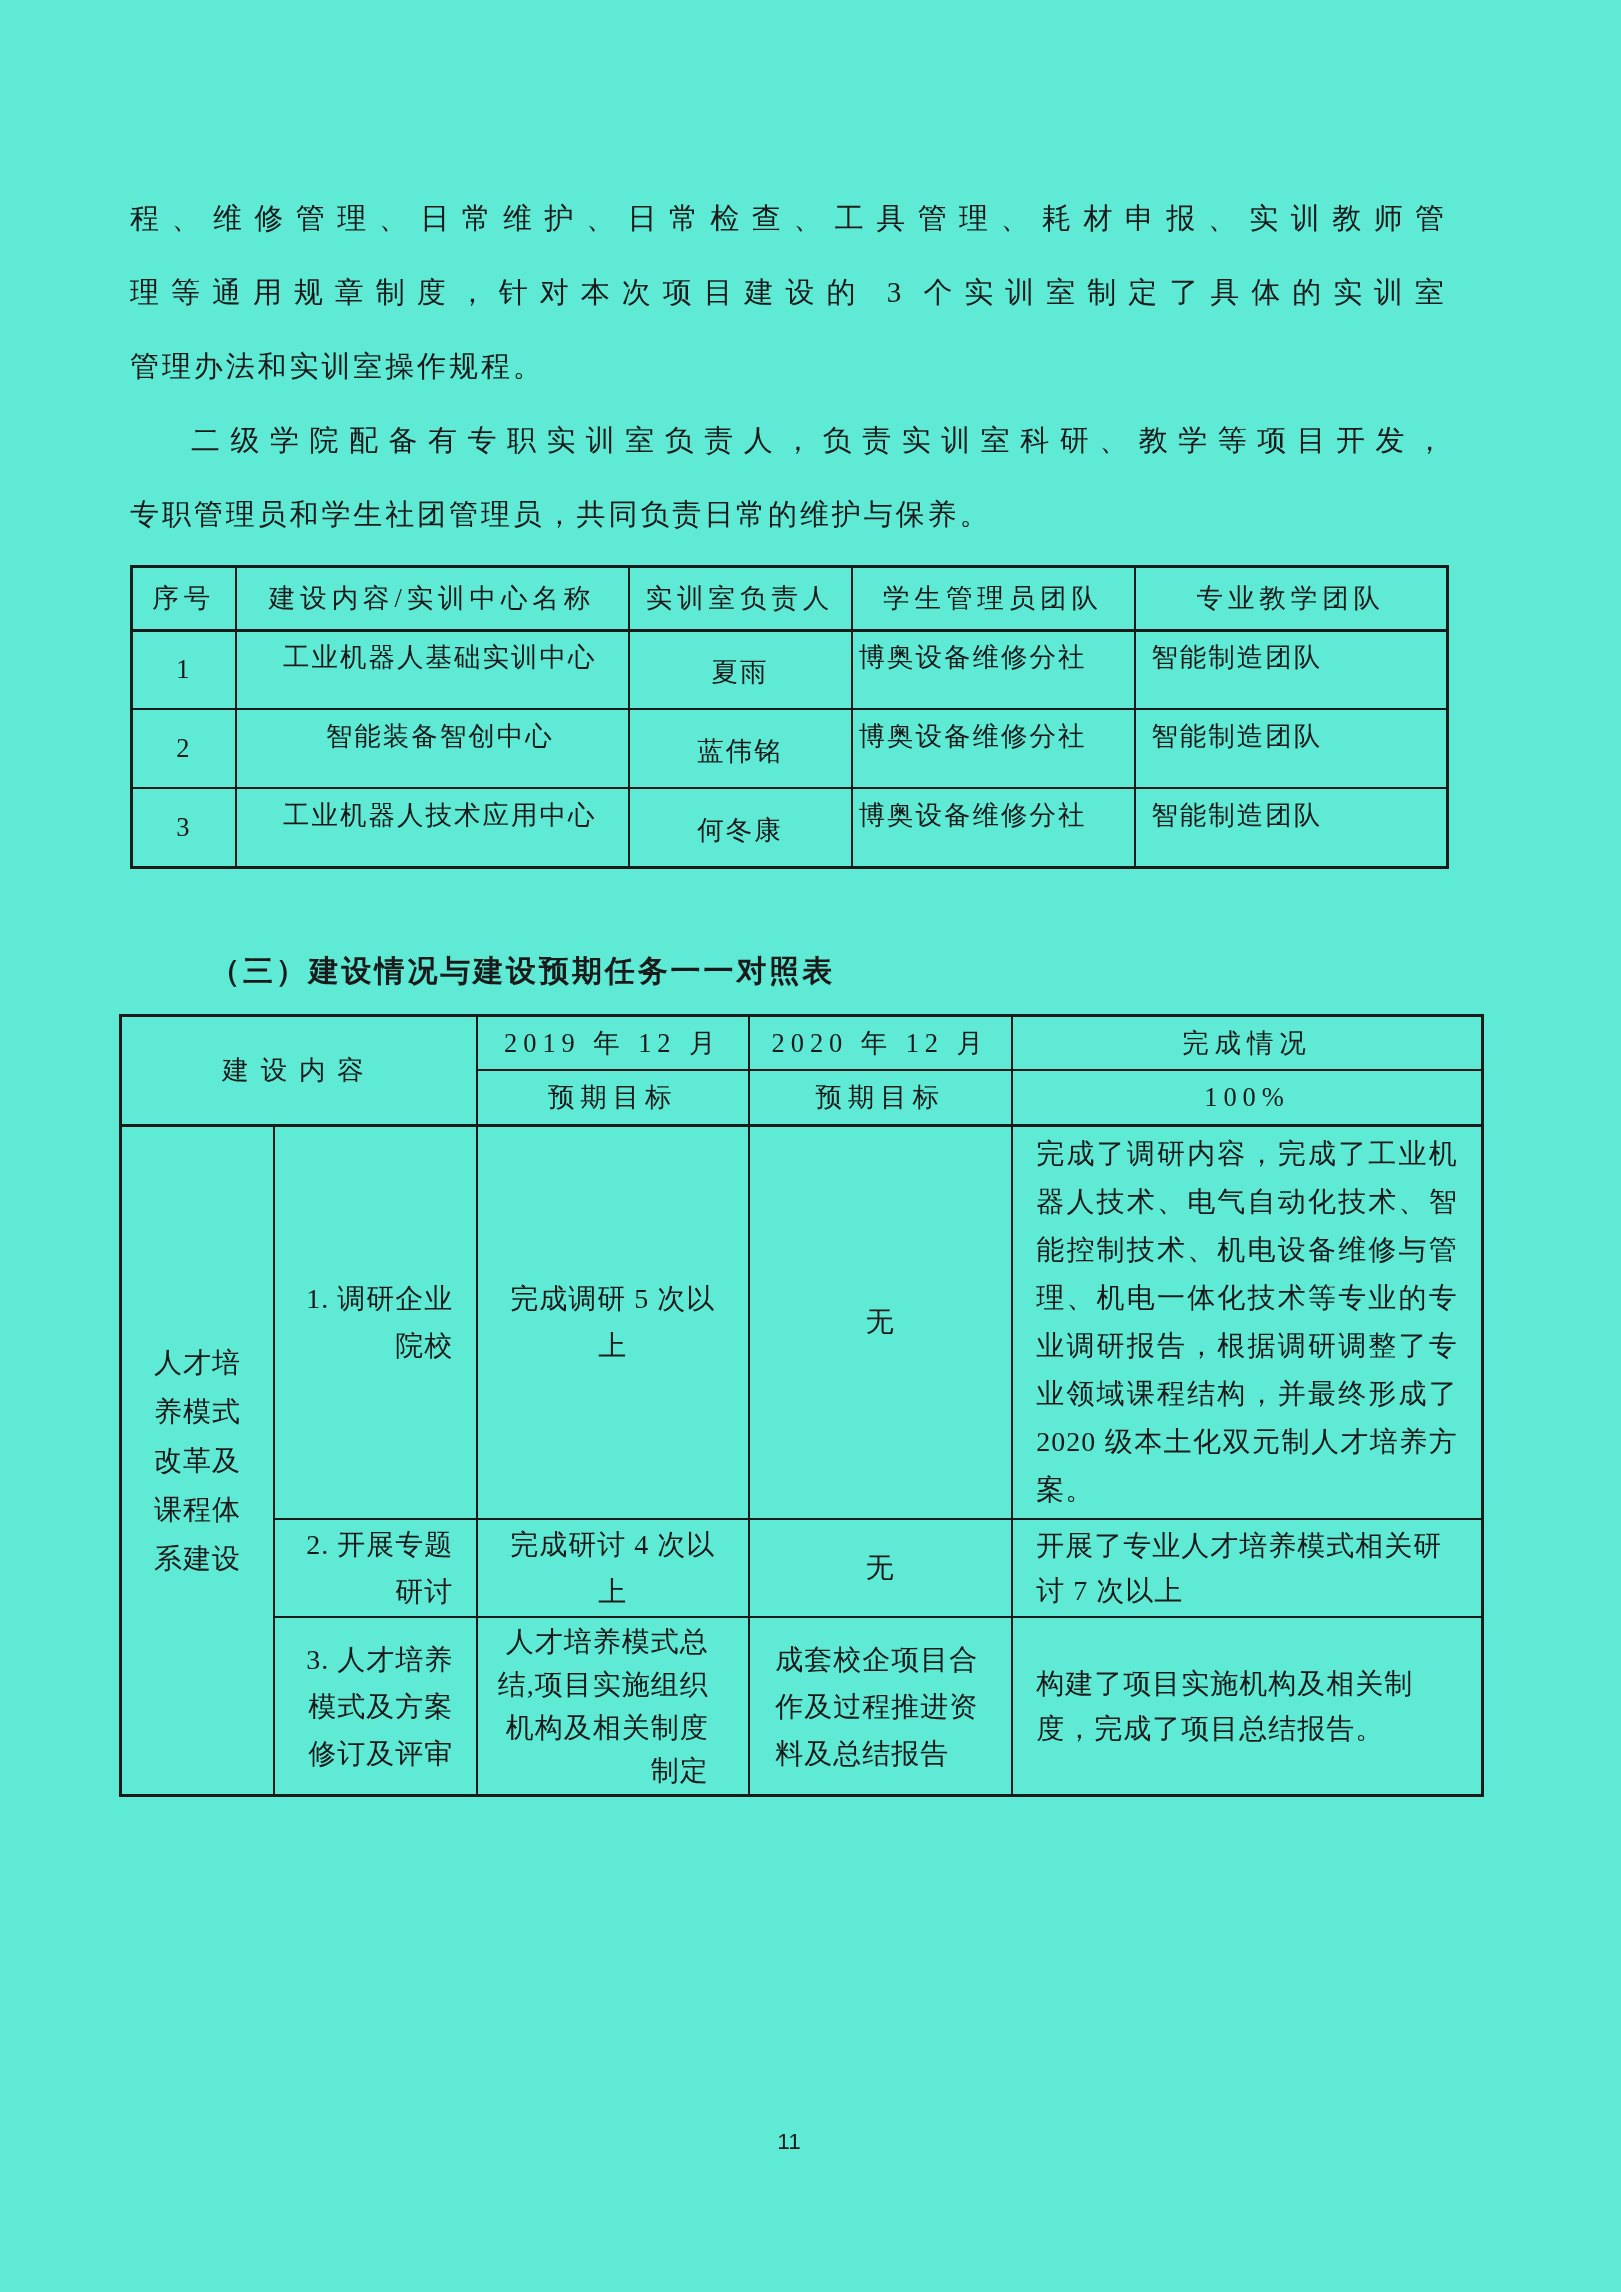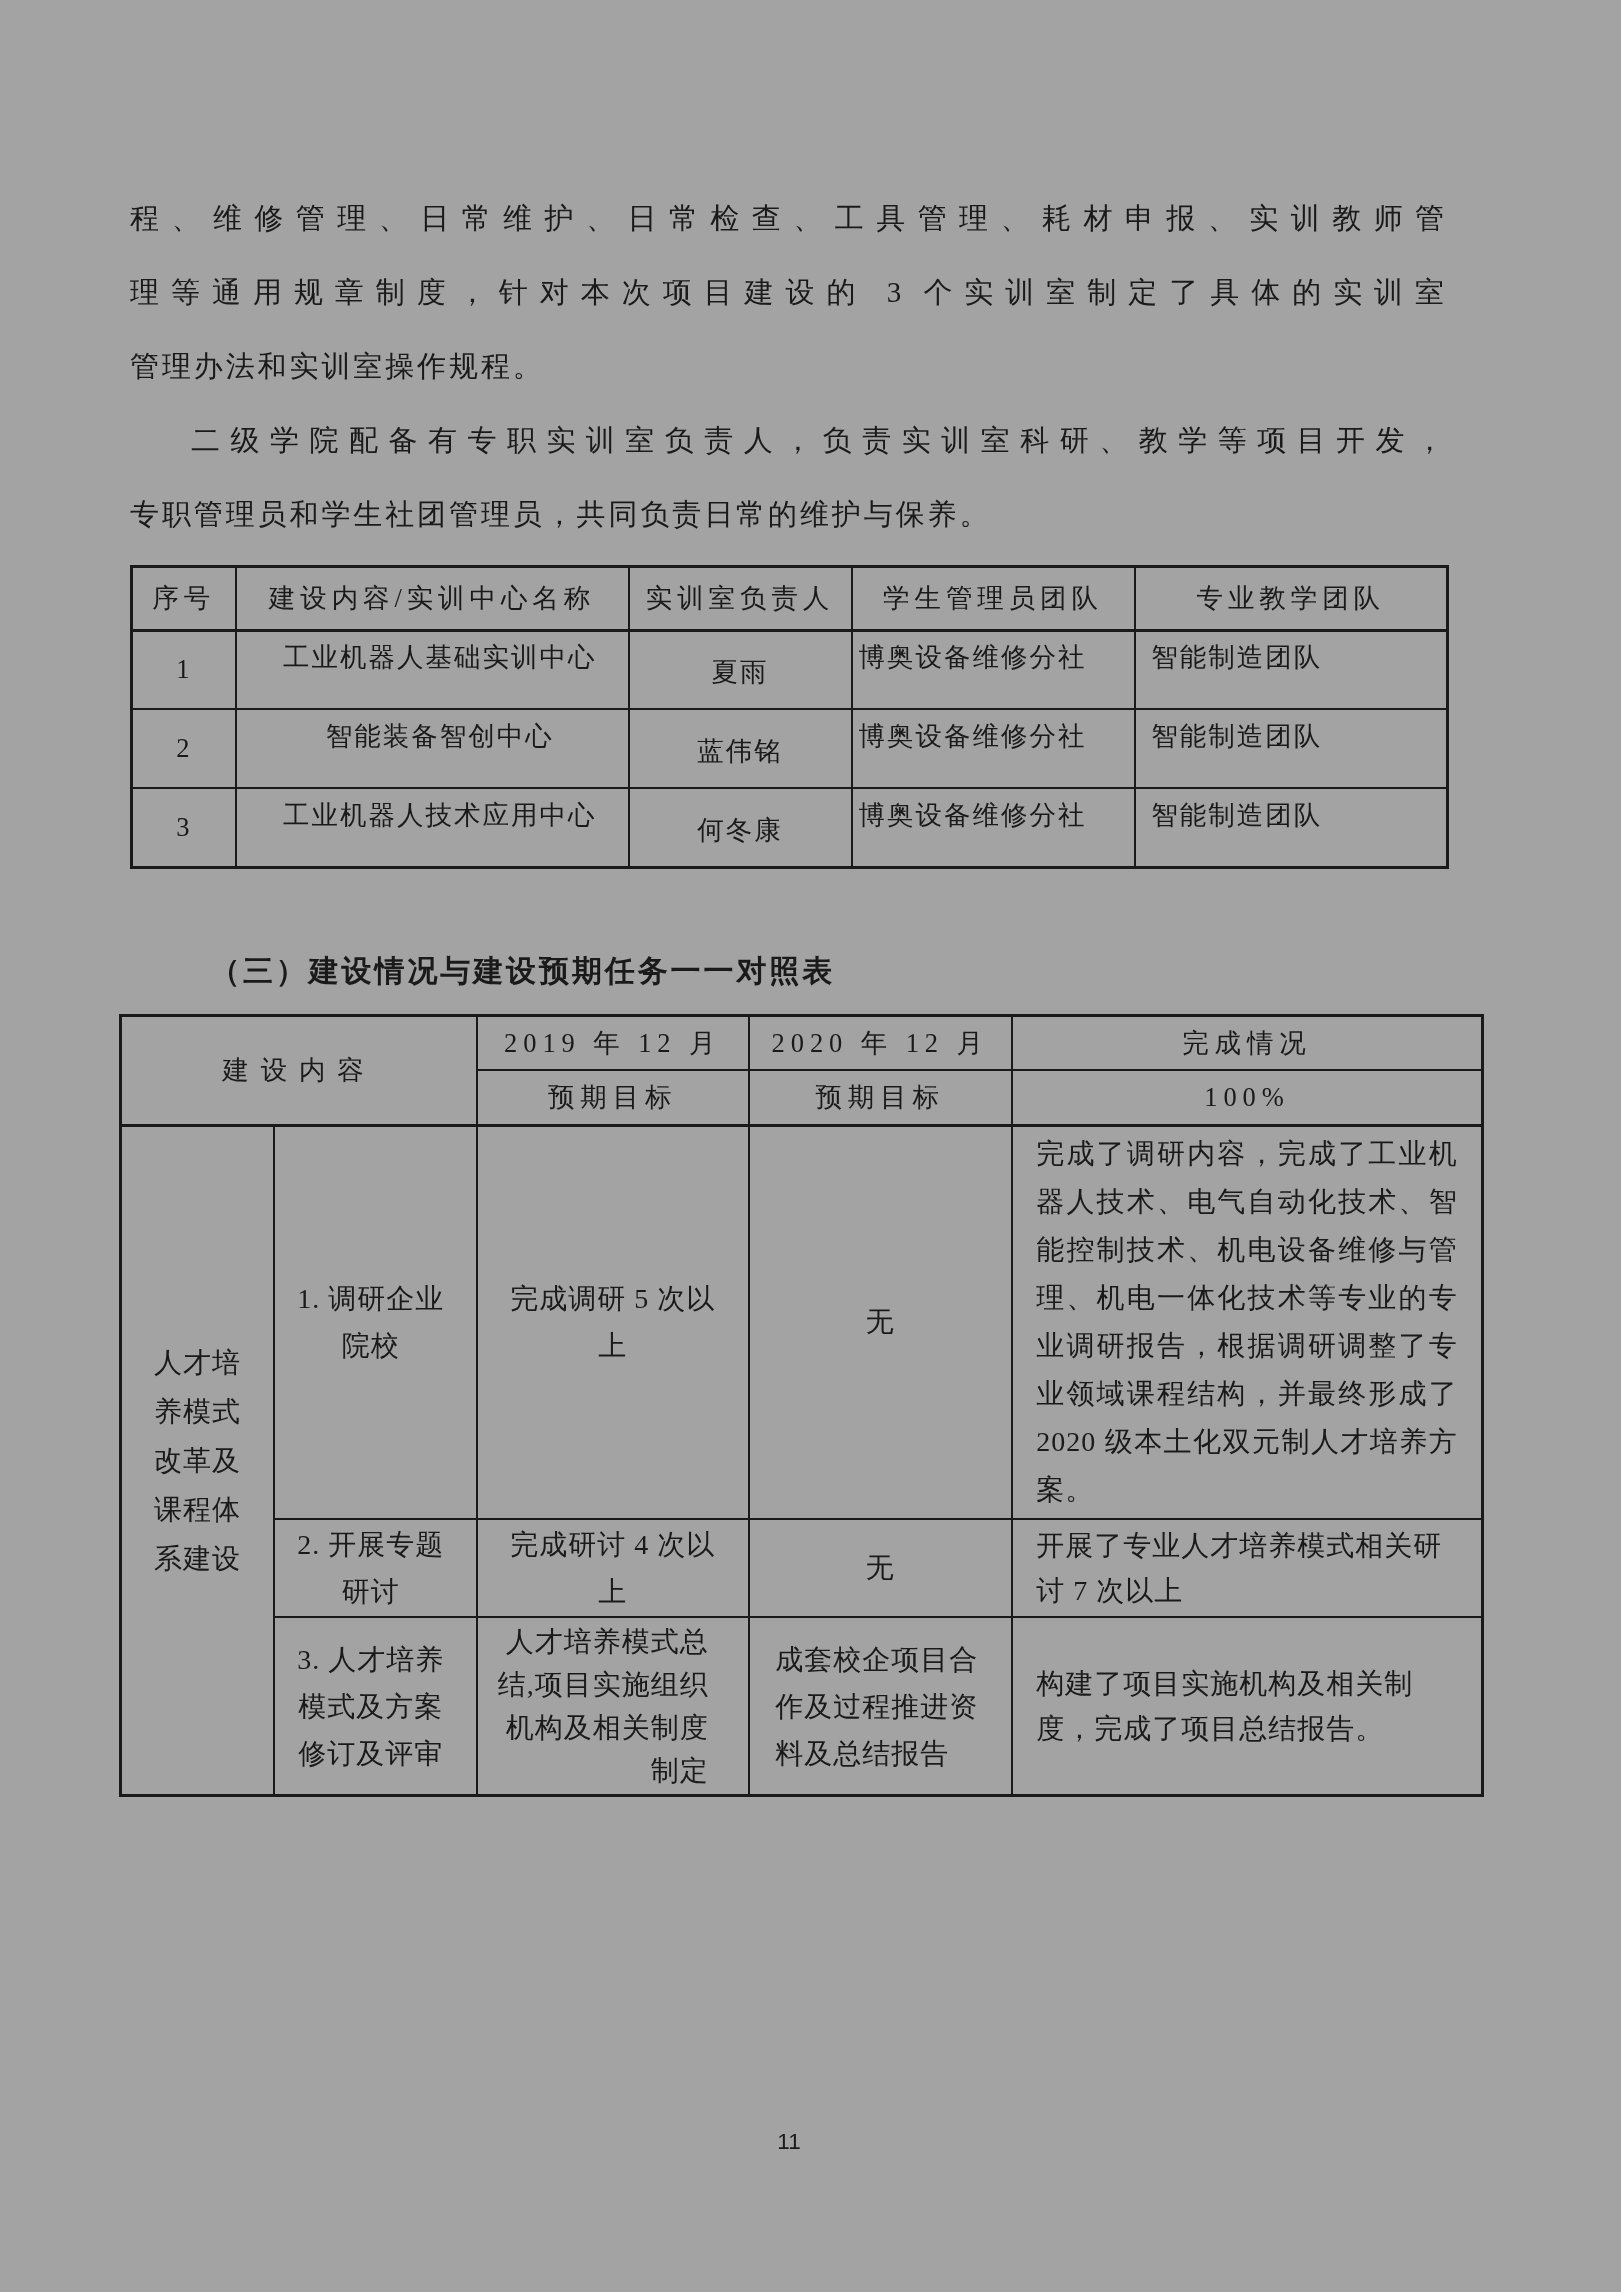--- a/index.html
+++ b/index.html
@@ -1,20 +1,20 @@
 <!DOCTYPE html>
 <html><head>
 <meta charset="utf-8">
 <style>
   html,body { margin:0; padding:0; background:#e8e8e8; }
   .page {
     position:relative;
     width:1621px; height:2293px;
     margin:0 auto;
-    background:#a3a3a3;
+    background:#5eead4;
     color:#1a1a1a;
     font-family:"Liberation Serif","DejaVu Serif",serif;
   }
   .content { padding:181px 174px 0 130px; }
 
   
   .bline {
     font-size:29px;
     line-height:74px;
     height:74px;
@@ -70,21 +70,21 @@
   }
   .t2 .h { text-align:center; vertical-align:middle; font-size:26.5px; letter-spacing:5.9px; }
   .t2 .h-construction { letter-spacing:11.8px; border-bottom:3.9px solid #1a1a1a; }
   .t2 .subrow td { border-bottom:3.9px solid #1a1a1a; }
   .t2 .body-row td { border-top:2.9px solid #1a1a1a; }
   .t2 .c-group {
     text-align:center; vertical-align:middle;
     padding:0 17.6px; line-height:49px;
   }
   .t2 .c-task {
-    text-align:center; vertical-align:middle;
+    text-align:right; vertical-align:middle;
     padding:0 22.5px 0 13.7px; line-height:47px;
   }
   .t2 .c-target {
     text-align:center; vertical-align:middle;
     padding:0 19.6px; line-height:47px;
   }
   .t2 .c-target-left {
     text-align:right; vertical-align:middle;
     padding:2px 39px 2px 13.7px; line-height:43px;
   }

